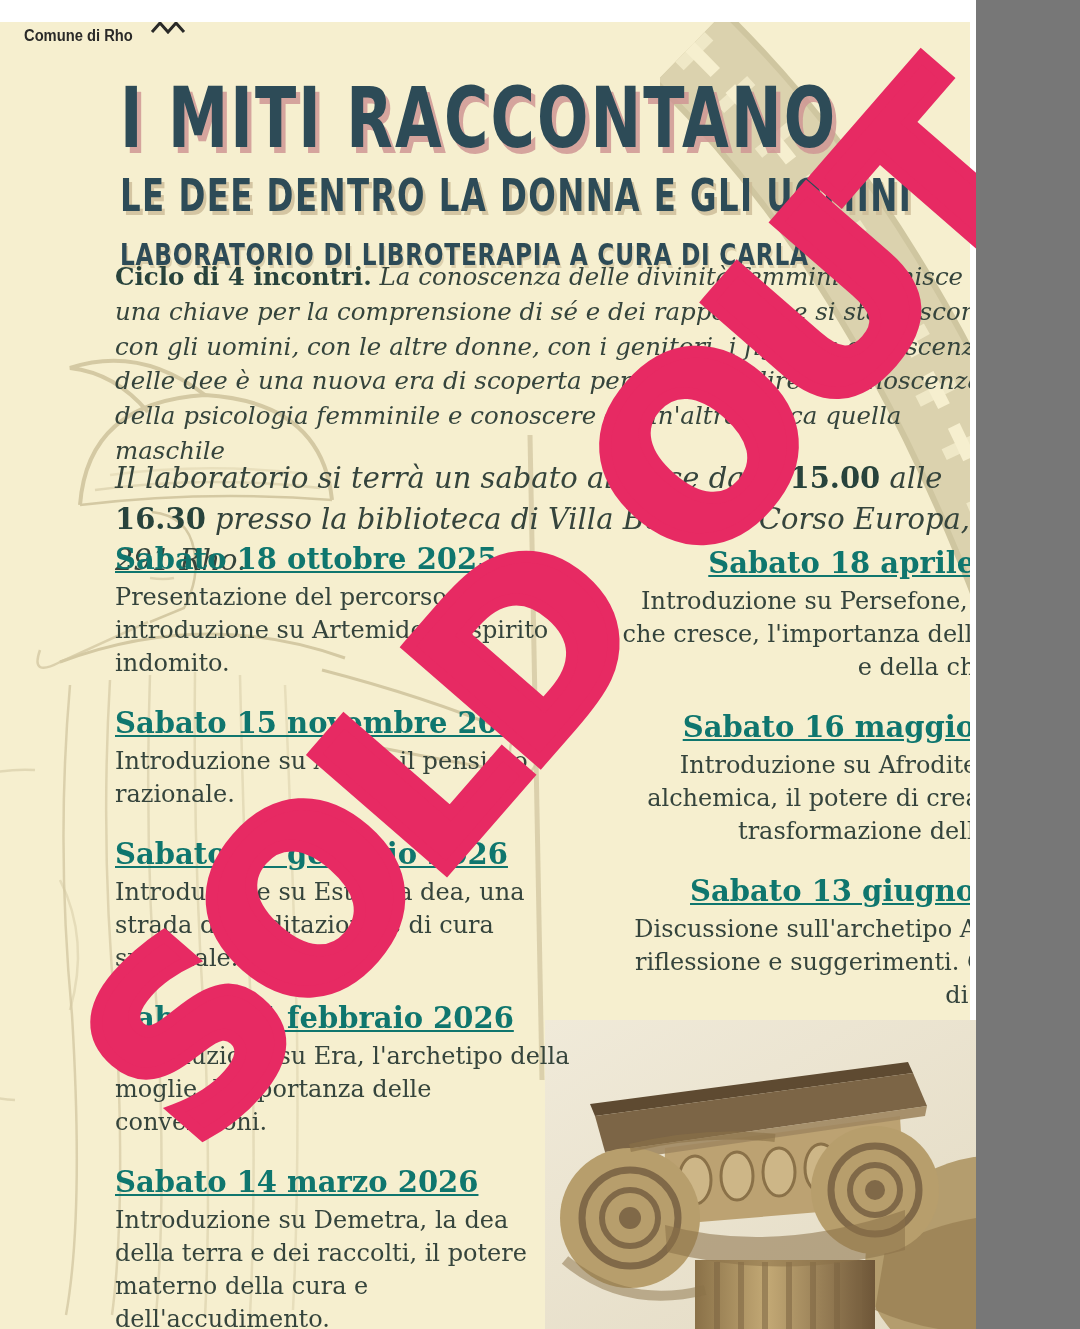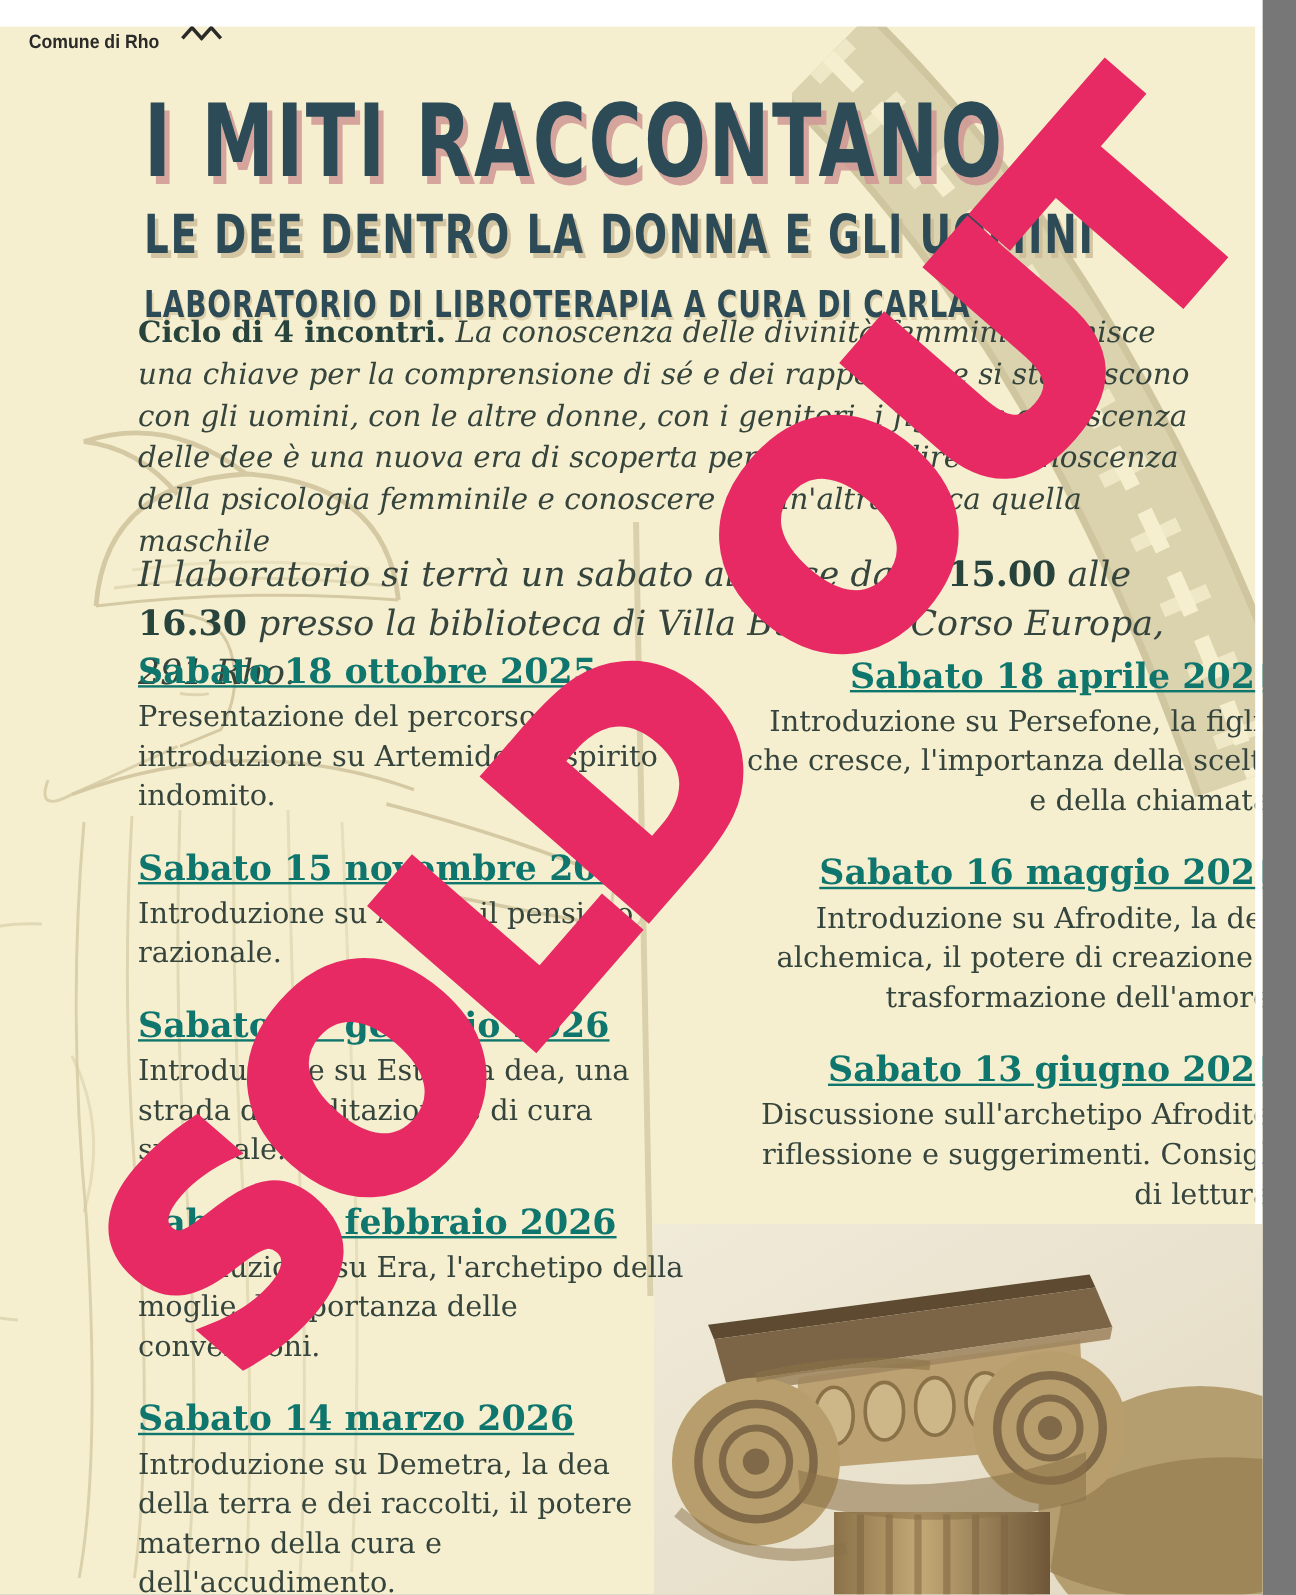--- a/index.html
+++ b/index.html
@@ -1,17 +1,17 @@
 <!DOCTYPE html>
 <html><head>
 <meta charset="utf-8">
 <style>
   html,body{margin:0;padding:0;background:#777;}
   #canvas{
-    position:relative;width:1052px;height:1329px;overflow:hidden;
+    position:relative;width:976px;height:1329px;overflow:hidden;
     background:#ffffff;font-family:"DejaVu Serif",serif;
   }
   .paper{position:absolute;left:0;top:22px;width:1074px;height:1307px;background:#f6efcf;z-index:1;}
   .right-strip{position:absolute;right:0;top:22px;width:6px;height:998px;background:#ffffff;z-index:4;}
   .top-strip{position:absolute;left:0;top:0;width:1080px;height:22px;background:#ffffff;z-index:5;}
 
   .decor{position:absolute;z-index:2;pointer-events:none;}
 
   .brand{
     position:absolute;left:24px;top:27px;z-index:3;

